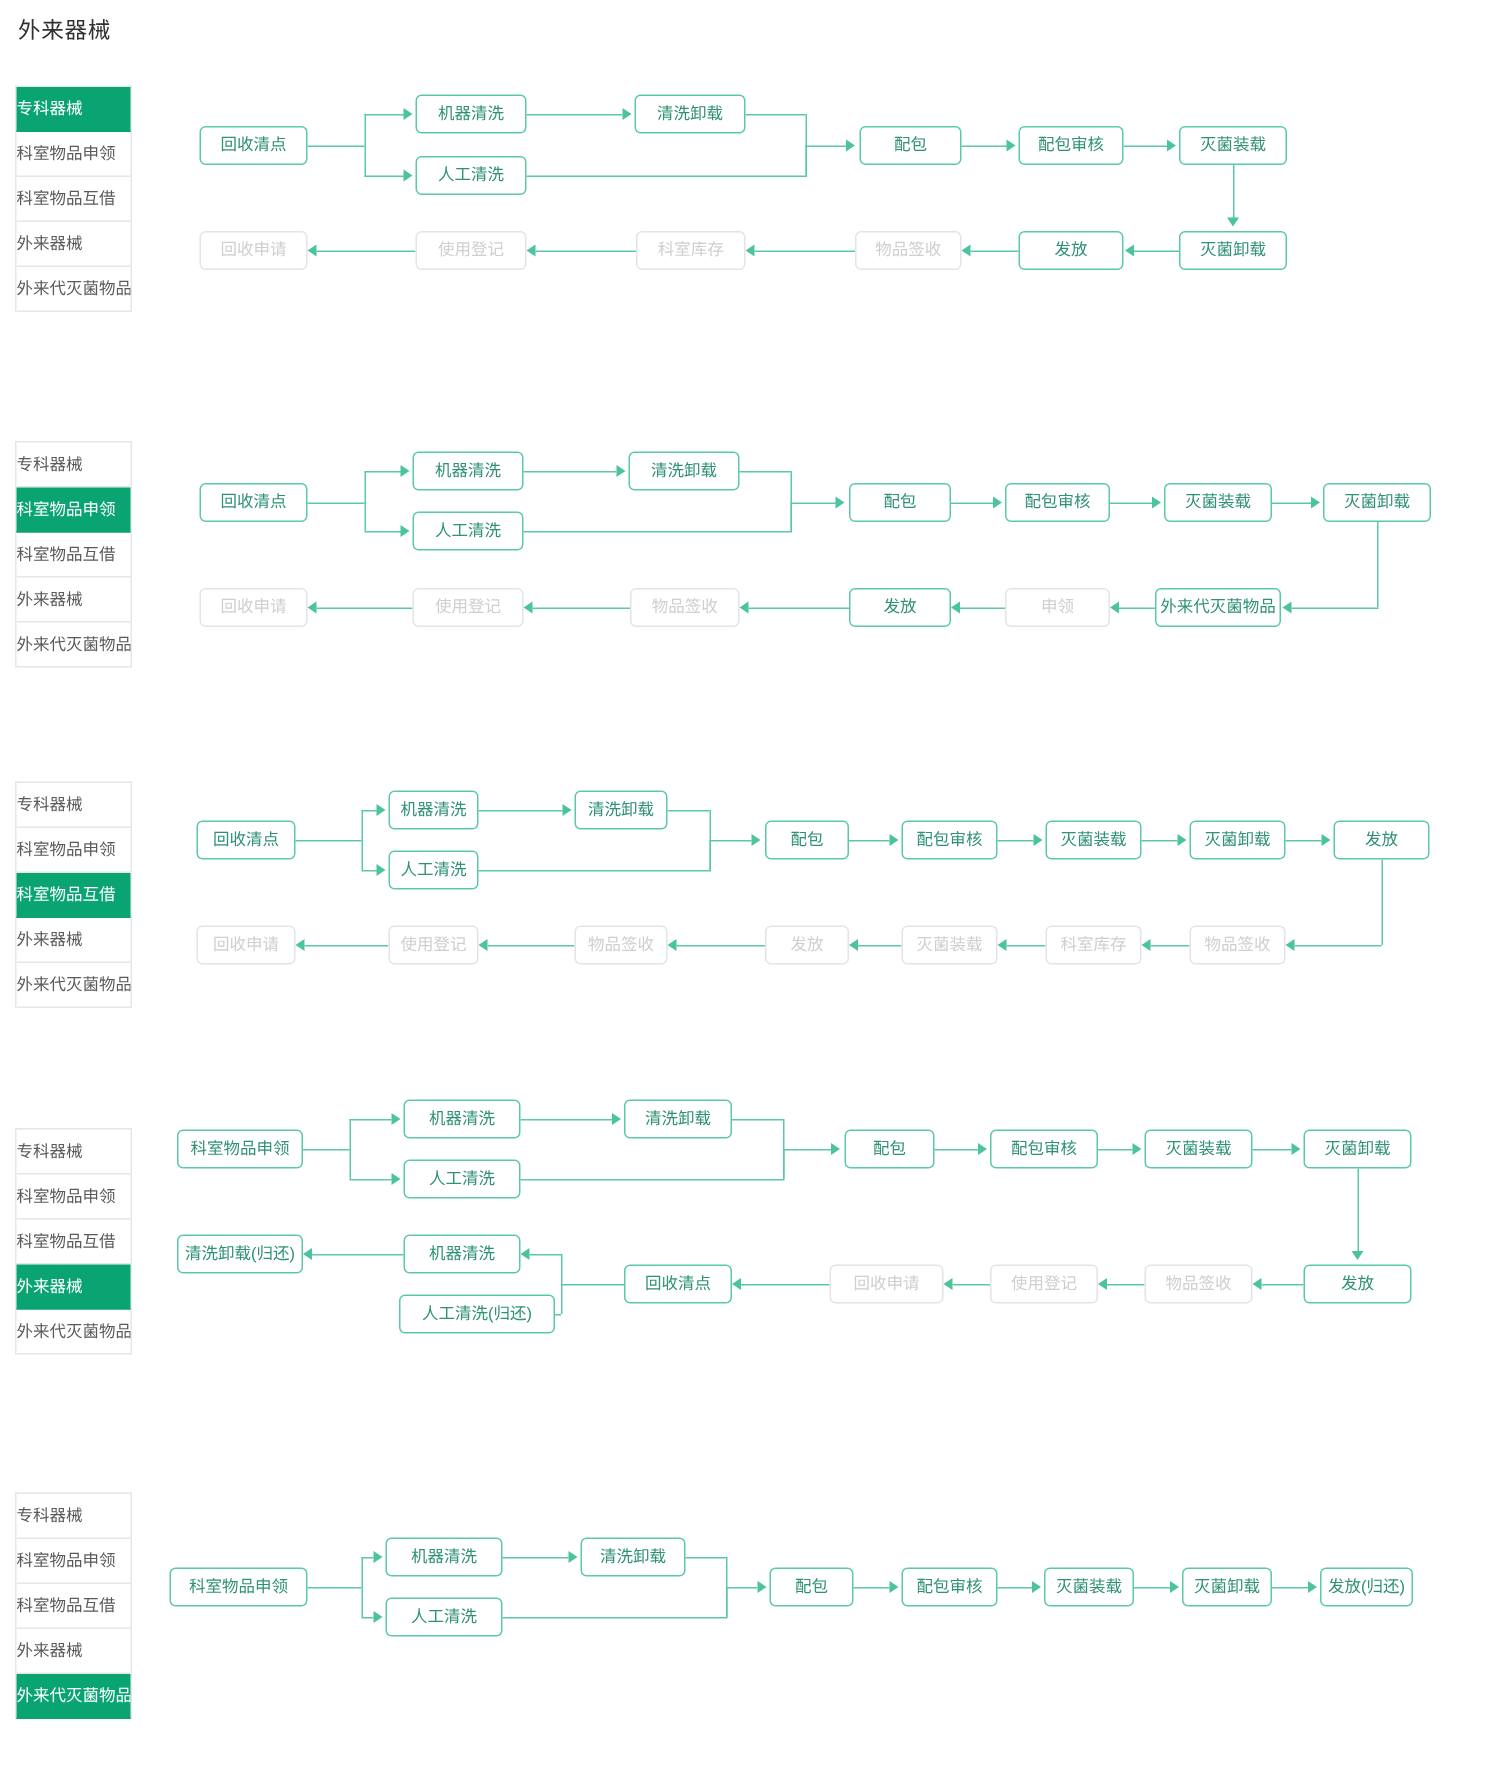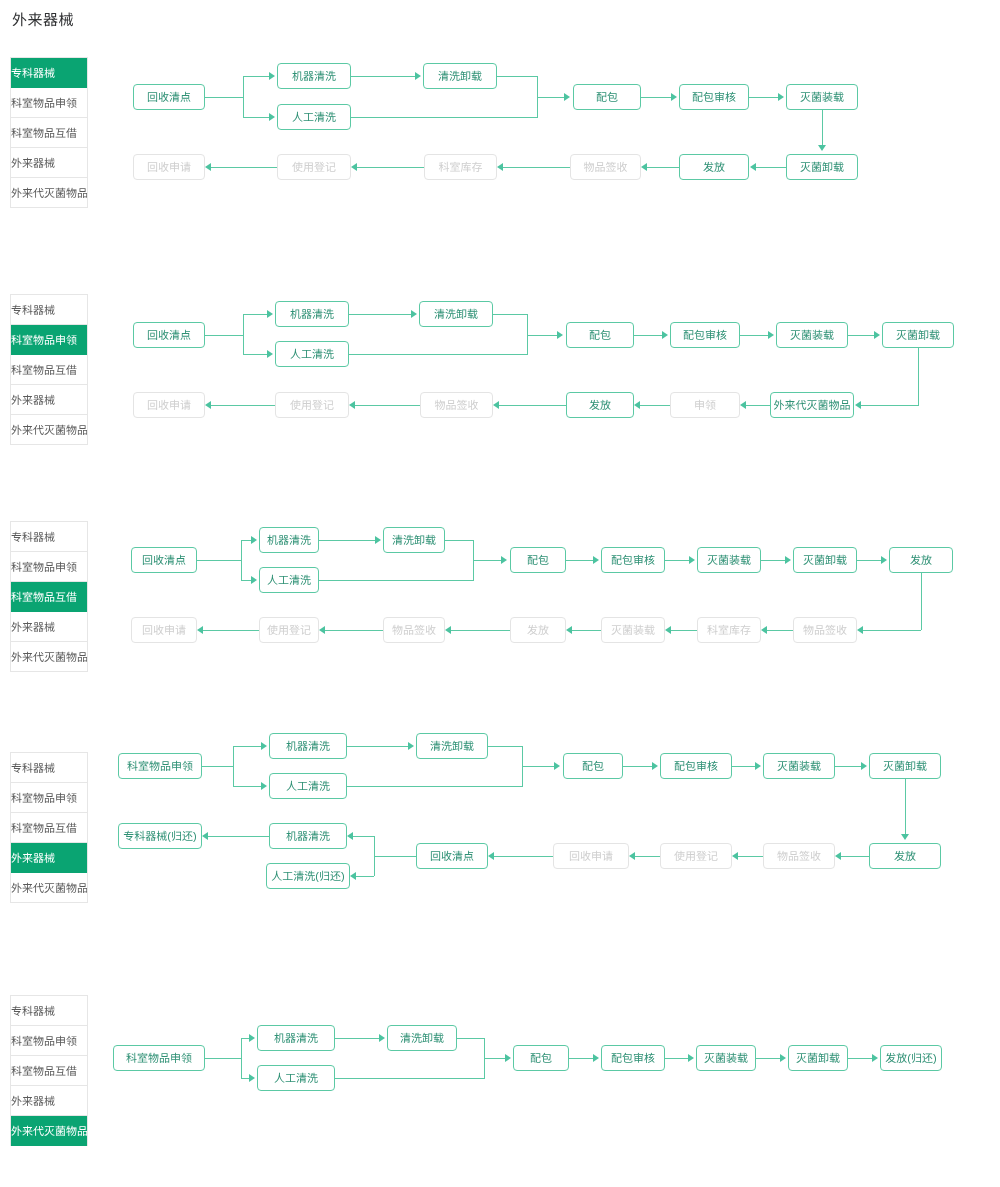--- a/index.html
+++ b/index.html
@@ -323,22 +323,22 @@
     <div class="node" style="left:660px; top:753px; width:72px;">配包审核</div>
     <div class="node" style="left:763px; top:753px; width:72px;">灭菌装载</div>
     <div class="node" style="left:869px; top:753px; width:72px;">灭菌卸载</div>
 
     <div class="node" style="left:869px; top:843px; width:72px;">发放</div>
     <div class="node muted" style="left:763px; top:843px; width:72px;">物品签收</div>
     <div class="node muted" style="left:660px; top:843px; width:72px;">使用登记</div>
     <div class="node muted" style="left:553px; top:843px; width:76px;">回收申请</div>
     <div class="node" style="left:416px; top:843px; width:72px;">回收清点</div>
     <div class="node" style="left:269px; top:823px; width:78px;">机器清洗</div>
-    <div class="node" style="left:266px; top:863px; width:84px;">人工清洗(归还)</div>
-    <div class="node" style="left:118px; top:823px; width:84px;">专科器械(归还)</div>
+    <div class="node" style="left:266px; top:863px; width:104px;">人工清洗(归还)</div>
+    <div class="node" style="left:118px; top:823px; width:84px;">清洗卸载(归还)</div>
 
     <div class="ln h" style="left:202px; top:766px; width:31px;"></div>
     <div class="ln v" style="left:233px; top:746px; height:40px;"></div>
     <div class="ln h" style="left:233px; top:746px; width:28px;"></div>
     <div class="arw r" style="left:261px; top:742px;"></div>
     <div class="ln h" style="left:233px; top:786px; width:28px;"></div>
     <div class="arw r" style="left:261px; top:782px;"></div>
 
     <div class="ln h" style="left:347px; top:746px; width:61px;"></div>
     <div class="arw r" style="left:408px; top:742px;"></div>

